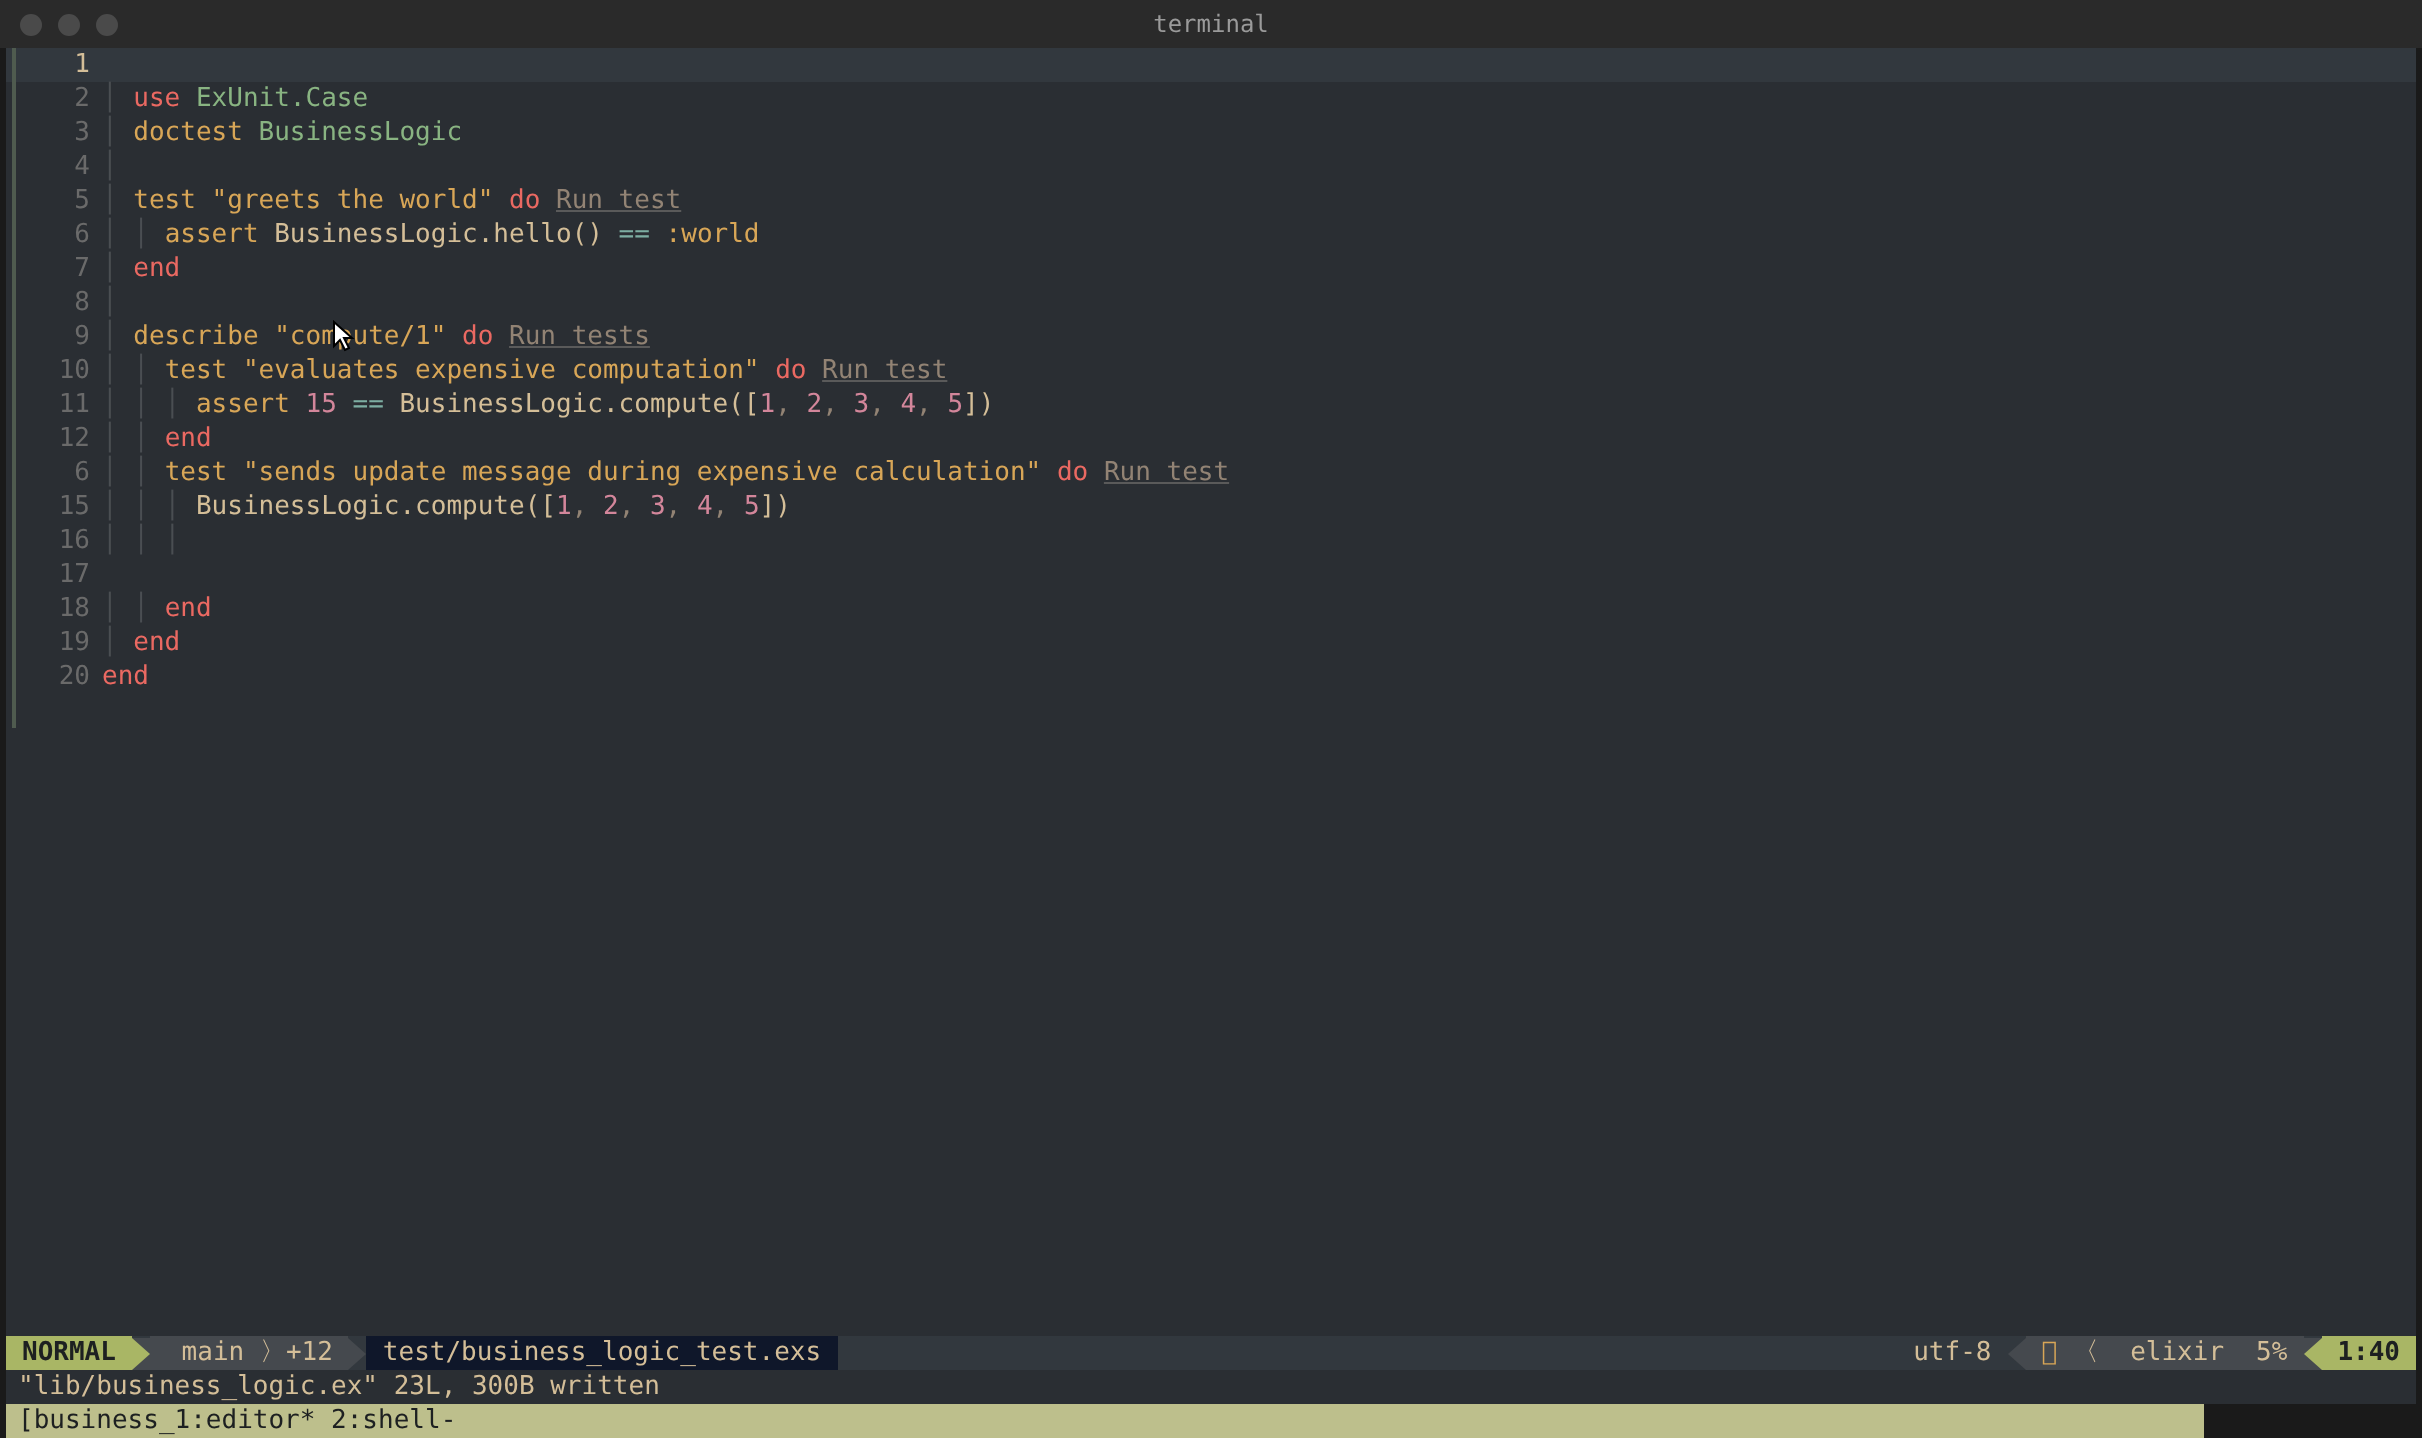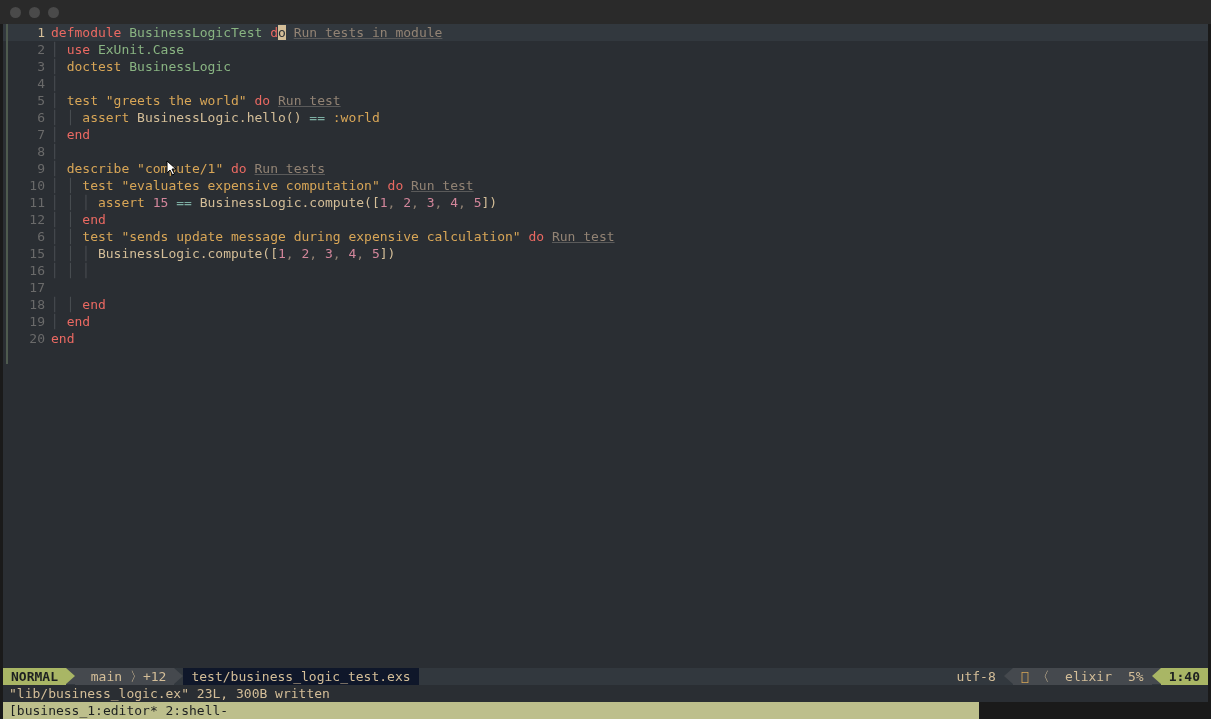--- a/index.html
+++ b/index.html
@@ -88,21 +88,21 @@
     left: 3px;
     top: 0;
     width: 2px;
     height: 340px;
     background: #4f5b4f;
   }
   
   .statusline {
     height: 17px;
     display: flex;
-    align-items: flex-start;
+    align-items: center;
     background: #32383e;
     font-size: 13px;
     width: 1205px;
     margin-left: 3px;
   }
   .sl-seg {
     display: flex;
     align-items: center;
     padding: 0 8px;
     line-height: 17px;
@@ -135,49 +135,49 @@
     width: 1205px;
     margin-left: 3px;
   }
   .tmuxline {
     height: 17px;
     line-height: 17px;
     background: #bdbf8c;
     color: #1d2021;
     padding-left: 6px;
     white-space: pre;
-    width: 976px;
+    width: 1099px;
     margin-left: 3px;
   }
   .mouse-cursor {
     position: absolute;
     left: 163px;
     top: 136px;
     pointer-events: none;
   }
   .langicon { color: #a183c4; }
   .sl-diag .warn { color: #d8a657; }
 </style>
 </head>
 <body>
 
 <div class="window-chrome">
   <div class="traffic-lights">
     <div class="traffic-light"></div>
     <div class="traffic-light"></div>
     <div class="traffic-light"></div>
   </div>
+  <div class="window-title">terminal</div>
 </div>
 
 <div class="editor-area">
   <div class="diff-indicator"></div>
 
   <div class="code-line current">
     <span class="gutter">1</span>
-    <span class="code-content"><span class="tok-keyword">defmodule</span><span class="tok-plain"> </span><span class="tok-namespace">BusinessLogicTest</span><span class="tok-plain"> </span><span class="tok-keyword">d</span><span class="tok-keyword cursor-block">o</span><span class="tok-plain"> </span><span class="code-lens">Run tests in module</span></span>
   </div>
 
   <div class="code-line">
     <span class="gutter">2</span>
     <span class="code-content"><span class="indent-guide">│ </span><span class="tok-keyword">use</span><span class="tok-plain"> </span><span class="tok-namespace">ExUnit.Case</span></span>
   </div>
 
   <div class="code-line">
     <span class="gutter">3</span>
     <span class="code-content"><span class="indent-guide">│ </span><span class="tok-keyword2">doctest</span><span class="tok-plain"> </span><span class="tok-namespace">BusinessLogic</span></span>

